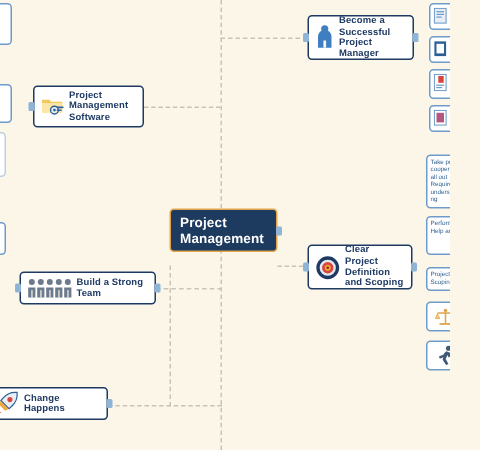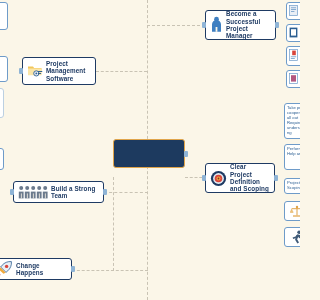--- a/index.html
+++ b/index.html
@@ -118,20 +118,21 @@
 
   <div class="conn h" style="left:96px;top:71px;width:51px;"></div>
 
   <div class="conn h" style="left:185px;top:177px;width:22px;"></div>
 
   <div class="conn v" style="left:113px;top:177px;height:94px;"></div>
   <div class="conn h" style="left:104px;top:192px;width:44px;"></div>
   <div class="conn h" style="left:72px;top:270px;width:76px;"></div>
 
   <div id="central" style="left:113px;top:139px;width:72px;height:29px;">
+    <span class="ctext">Project Management</span>
     <span class="nub right"></span>
   </div>
 
   <div class="node" style="left:22px;top:57px;width:74px;height:28px;">
     <span class="nub left"></span>
     <span class="ico">
       <svg width="16" height="16" viewBox="0 0 16 16">
         <path d="M1 3.5h5l1.1 1.4H14a.6.6 0 0 1 .6.6v2.2H1V3.5z" fill="#f2c75c"></path>
         <path d="M1 5.6h13.6v6.1a.6.6 0 0 1-.6.6H1.6a.6.6 0 0 1-.6-.6V5.6z" fill="#fbe6a8"></path>
         <circle cx="9.3" cy="10.4" r="2.6" fill="#e9eef5" stroke="#2c5f93" stroke-width=".9"></circle>

